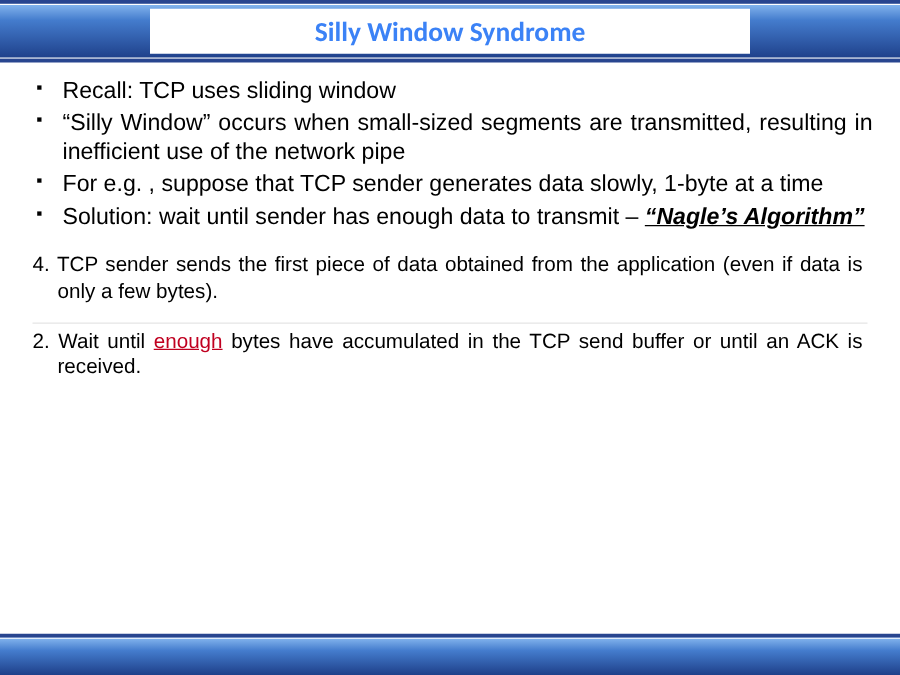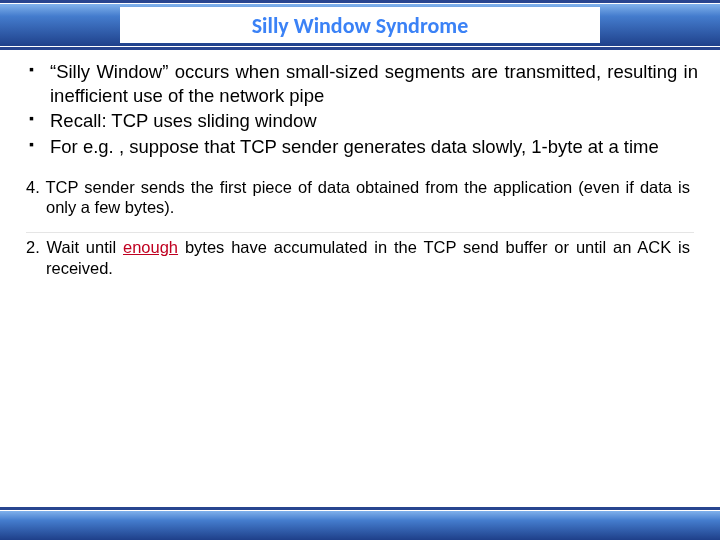--- a/index.html
+++ b/index.html
@@ -69,23 +69,26 @@
 <div class="slide">
 
   <div class="banner">
     <div class="plate">
       <span>Silly Window Syndrome</span>
     </div>
   </div>
 
   <div class="content">
     <ul class="bul">
+      <li>Recall: TCP uses sliding window</li>
       <li>“Silly Window” occurs when small-sized segments are transmitted, resulting in inefficient use of the network pipe</li>
-      <li>Recall: TCP uses sliding window</li>
       <li>For e.g. , suppose that TCP sender generates data slowly, 1-byte at a time</li>
+      <li>
+        <span>Solution: wait until sender has enough data to transmit – </span><span class="algo-em">“Nagle’s Algorithm”</span>
+      </li>
     </ul>
   </div>
 
 
   <ol class="steps">
     <li>4. TCP sender sends the first piece of data obtained from the application (even if data is only a few bytes).</li>
     <li>
       <span>2. Wait until </span><span class="enough">enough</span><span> bytes have accumulated in the TCP send buffer or until an ACK is received.</span>
     </li>
   </ol>

